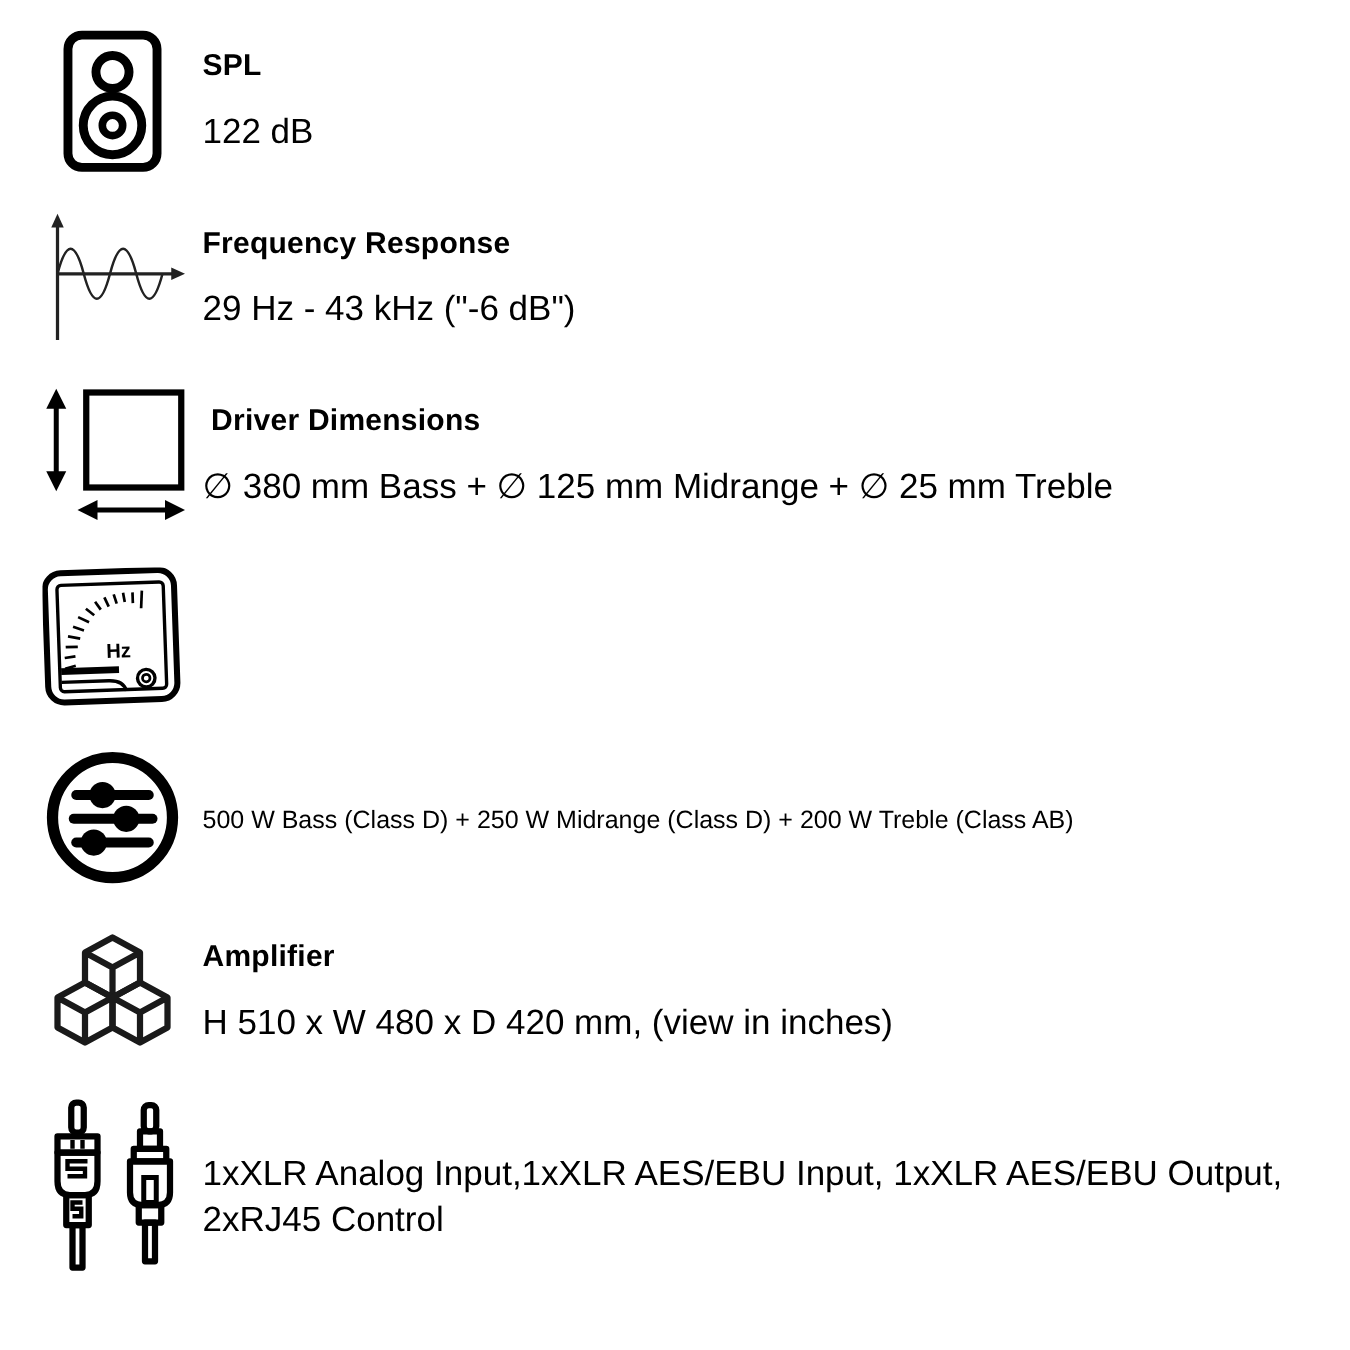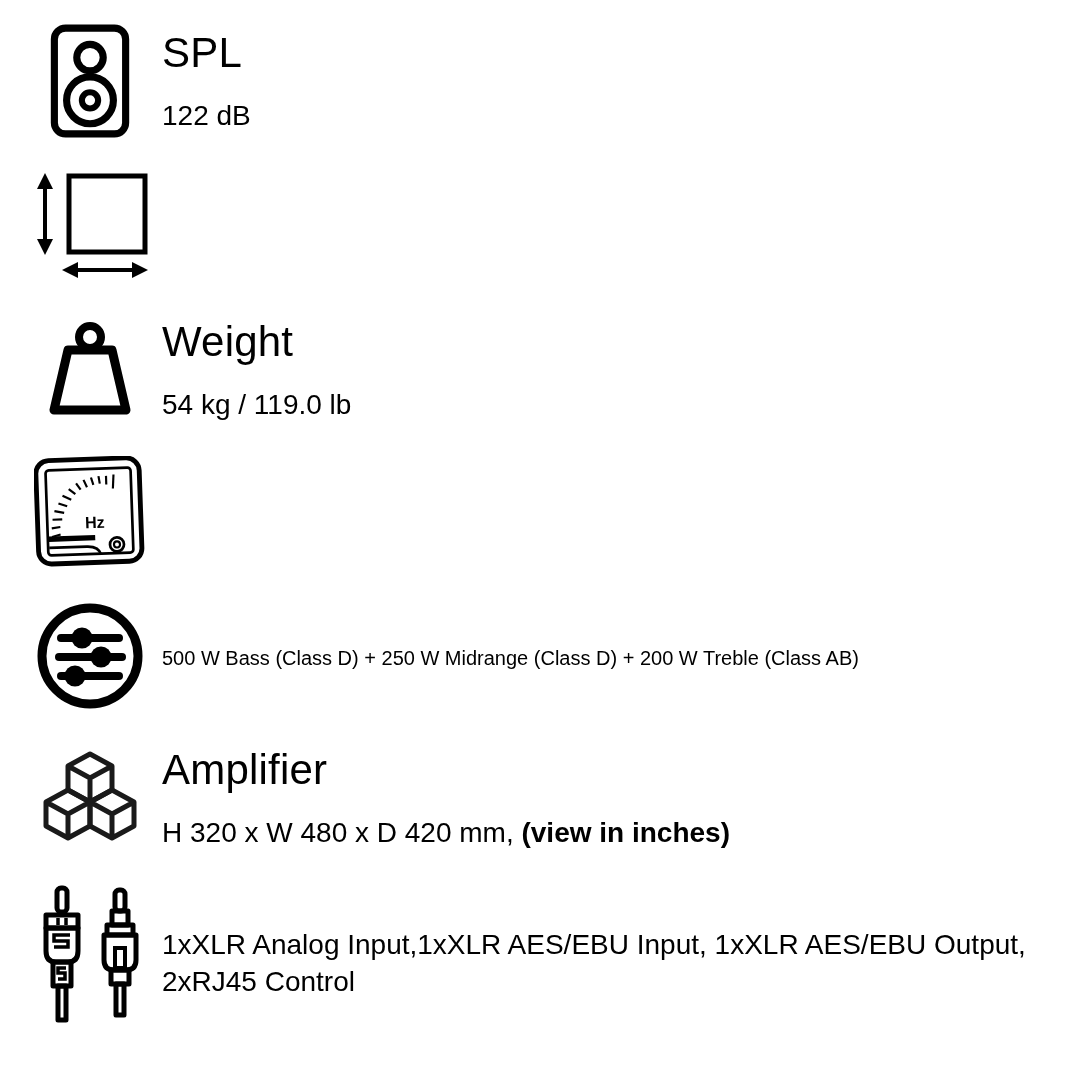--- a/index.html
+++ b/index.html
@@ -6,26 +6,26 @@
   body{
     width:1080px;height:1080px;overflow:hidden;
     background:#ffffff;color:#000000;
     font-family:"Liberation Sans",sans-serif;
   }
   .spec-list{padding:8px 40px 0 18px;}
   .spec-row{display:flex;align-items:center;padding:16px 0;}
   .icon-cell{flex:0 0 144px;display:flex;justify-content:center;align-items:center;}
   .text-cell{flex:1;max-width:890px;}
   .spec-title{
-    font-size:42px;font-weight:normal;line-height:1.22;
+    font-size:24px;font-weight:bold;line-height:1.22;
     white-space:pre-wrap;letter-spacing:.2px;
   }
   .spec-value{font-size:28px;line-height:1.32;margin-top:20px;}
   .spec-value.small{font-size:20px;margin-top:4px;}
-  .inches-link{cursor:pointer;font-weight:bold;}
+  .inches-link{cursor:pointer;}
   svg{display:block;}
   .st{fill:none;stroke:#000;}
   .st2{fill:none;stroke:#222;}
 </style>
 </head>
 <body>
 
 <div class="spec-list">
 
   <div class="spec-row">
@@ -36,47 +36,54 @@
         <circle class="st" cx="39" cy="75" r="23" stroke-width="7"></circle>
         <circle class="st" cx="39" cy="75" r="8" stroke-width="6"></circle>
       </svg>
     </div>
     <div class="text-cell">
       <div class="spec-title">SPL</div>
       <div class="spec-value">122 dB</div>
     </div>
   </div>
 
+  <div class="spec-row">
+    <div class="icon-cell">
+      <svg width="122" height="106" viewBox="0 0 122 106">
+        <line class="st2" x1="17" y1="8" x2="17" y2="102" stroke-width="2.6"></line>
+        <polygon fill="#222" points="17,1 12,12 22,12"></polygon>
+        <line class="st2" x1="17" y1="49" x2="112" y2="49" stroke-width="2.6"></line>
+        <polygon fill="#222" points="119,49 108,44 108,54"></polygon>
+        <path class="st2" d="M17,49 Q27.5,9 38,49 T59,49 T80,49 T101,49" stroke-width="2"></path>
+      </svg>
+    </div>
+    <div class="text-cell">
+      <div class="spec-title">Frequency Response</div>
+      <div class="spec-value">29 Hz - 43 kHz ("-6 dB")</div>
+    </div>
+  </div>
 
   <div class="spec-row">
     <div class="icon-cell">
       <svg width="124" height="114" viewBox="0 0 124 114">
         <rect class="st" x="41" y="6" width="76" height="76" stroke-width="5"></rect>
         <line class="st" x1="17" y1="15" x2="17" y2="73" stroke-width="4"></line>
         <polygon fill="#000" points="17,3 9,19 25,19"></polygon>
         <polygon fill="#000" points="17,85 9,69 25,69"></polygon>
         <line class="st" x1="46" y1="100" x2="108" y2="100" stroke-width="4"></line>
         <polygon fill="#000" points="34,100 50,92 50,108"></polygon>
         <polygon fill="#000" points="120,100 104,92 104,108"></polygon>
       </svg>
     </div>
+    <div class="text-cell">
+      <div class="spec-title"> Driver Dimensions</div>
+      <div class="spec-value">∅ 380 mm Bass + ∅ 125 mm Midrange + ∅ 25 mm Treble</div>
+    </div>
   </div>
 
-  <div class="spec-row">
-    <div class="icon-cell">
-      <svg width="100" height="100" viewBox="0 0 100 100">
-        <circle class="st" cx="50" cy="17" r="11" stroke-width="8"></circle>
-        <path d="M28,30 L72,30 L86,90 L14,90 Z" fill="#fff" stroke="#000" stroke-width="9" stroke-linejoin="round"></path>
-      </svg>
-    </div>
-    <div class="text-cell">
-      <div class="spec-title">Weight</div>
-      <div class="spec-value">54 kg / 119.0 lb</div>
-    </div>
-  </div>
 
   <div class="spec-row">
     <div class="icon-cell">
       <svg width="112" height="112" viewBox="0 0 104 104">
         <g transform="rotate(-2 52 52)">
           <rect class="st" x="3" y="3" width="96" height="96" rx="12" stroke-width="4.5"></rect>
           <rect class="st" x="12" y="12" width="79" height="79" rx="3" stroke-width="2.5"></rect>
           <g stroke="#000" stroke-width="2">
             <line x1="16" y1="74" x2="24" y2="72"></line>
             <line x1="16" y1="66" x2="24" y2="65"></line>
@@ -128,21 +135,21 @@
       <svg width="116" height="104" viewBox="0 0 116 104">
         <g fill="none" stroke="#1a1a1a" stroke-width="5" stroke-linejoin="round">
           <path d="M58,8 L80,20 L80,44 L58,56 L36,44 L36,20 Z M36,20 L58,32 L80,20 M58,32 L58,56"></path>
           <path d="M36,44 L58,56 L58,80 L36,92 L14,80 L14,56 Z M14,56 L36,68 L58,56 M36,68 L36,92"></path>
           <path d="M80,44 L102,56 L102,80 L80,92 L58,80 L58,56 Z M58,56 L80,68 L102,56 M80,68 L80,92"></path>
         </g>
       </svg>
     </div>
     <div class="text-cell">
       <div class="spec-title">Amplifier</div>
-      <div class="spec-value"><span>H 320 x W 480 x D 420 mm,</span> <span class="inches-link">(view in inches)</span></div>
+      <div class="spec-value"><span>H 510 x W 480 x D 420 mm,</span> <span class="inches-link">(view in inches)</span></div>
     </div>
   </div>
 
   <div class="spec-row">
     <div class="icon-cell">
       <svg width="118" height="140" viewBox="0 0 118 140">
         <g fill="none" stroke="#000" stroke-width="5" stroke-linejoin="round">
 
           <rect x="26" y="4" width="10" height="24" rx="4"></rect>
           <rect x="15" y="31" width="32" height="13"></rect>

